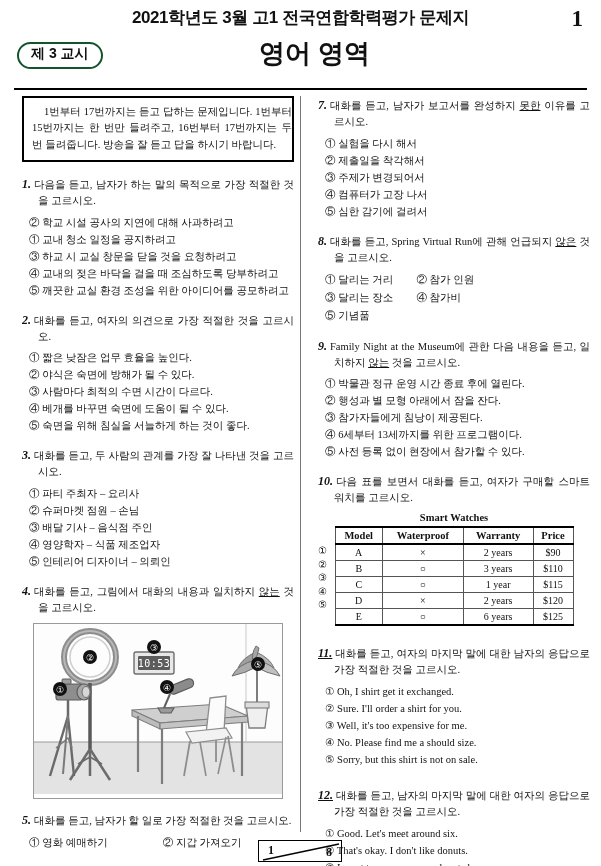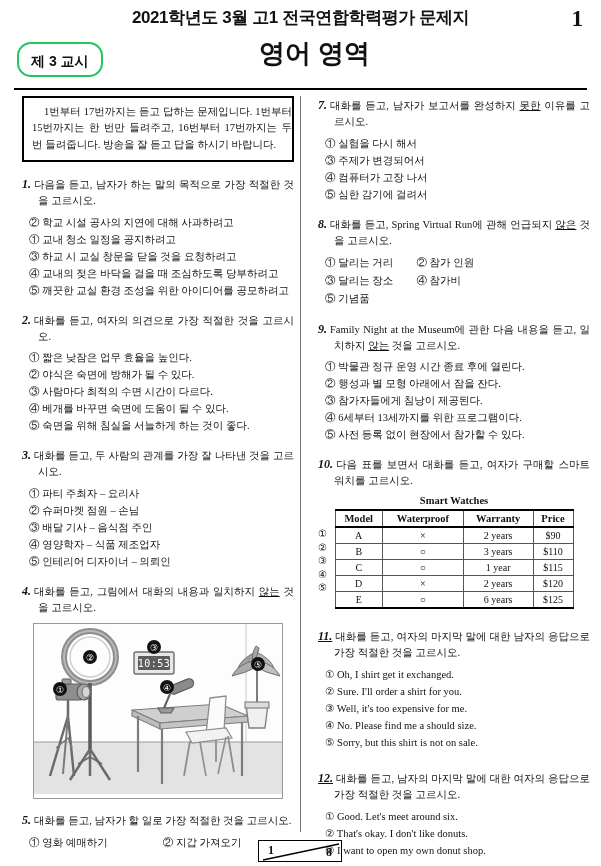--- a/index.html
+++ b/index.html
@@ -26,22 +26,22 @@
     font-weight:bold; font-size:23px;
   }
   .subject {
     position:absolute; left:14px; top:36px; width:601px;
     text-align:center;
     font-family:"Liberation Sans", sans-serif;
     font-weight:bold; font-size:26px; letter-spacing:0px;
   }
   .period {
     position:absolute; left:17px; top:42px;
-    border:2px solid #22c55e; border-radius:14px;
-    padding:9px 12px 4px 12px;
+    border:2px solid #14532d; border-radius:14px;
+    padding:1px 12px 4px 12px;
     font-family:"Liberation Sans", sans-serif;
     font-weight:bold; font-size:14px;
     letter-spacing:0px;
   }
   .rule {
     position:absolute; left:14px; top:88px; width:573px;
     border-top:2px solid #000;
   }
 
   
@@ -332,20 +332,21 @@
   </div>
 
   <div class="col col-right">
 
     <div class="q">
       <div class="q-stem">
         <span class="q-num">7.</span><span>대화를 듣고, 남자가 보고서를 완성하지 </span><span class="neg">못한</span><span> 이유를 고르시오.</span>
       </div>
       <div class="choices">
         <span class="ch">① 실험을 다시 해서</span>
+        <span class="ch">② 제출일을 착각해서</span>
         <span class="ch">③ 주제가 변경되어서</span>
         <span class="ch">④ 컴퓨터가 고장 나서</span>
         <span class="ch">⑤ 심한 감기에 걸려서</span>
       </div>
     </div>
 
     <div class="q">
       <div class="q-stem">
         <span class="q-num">8.</span><span>대화를 듣고, Spring Virtual Run에 관해 언급되지 </span><span class="neg">않은</span><span> 것을 고르시오.</span>
       </div>

